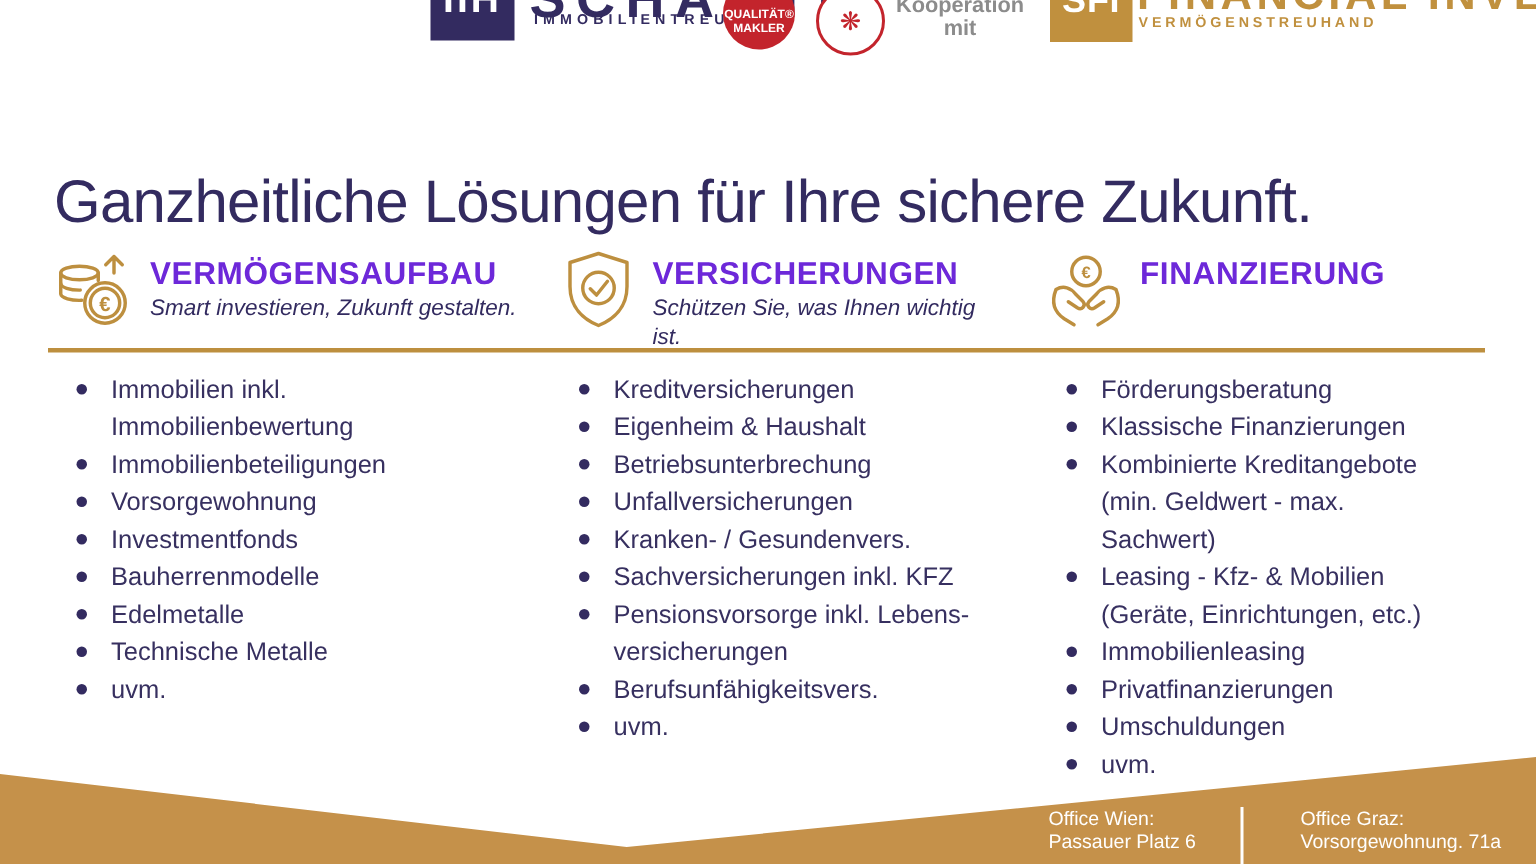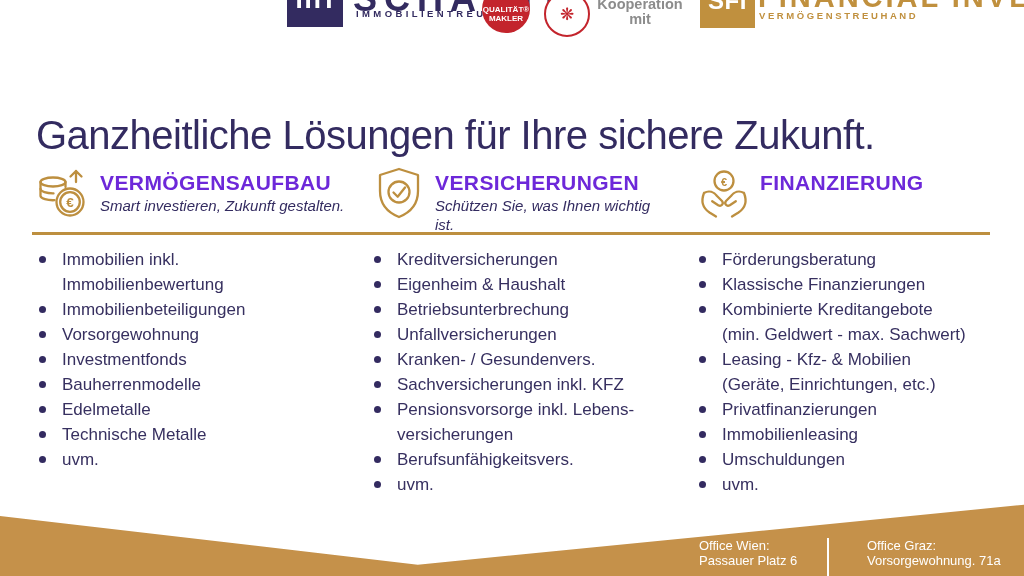--- a/index.html
+++ b/index.html
@@ -58,21 +58,21 @@
   .col{box-sizing:border-box;}
   .col1{width:310px;margin-right:25px;}
   .col2{width:300px;margin-right:25px;}
   .col3{width:292px;}
   .col-head{display:flex;align-items:flex-start;height:58px;}
   .col-icon{width:56px;height:56px;flex:0 0 56px;margin-right:8px;}
   .col-titles{padding-top:6px;}
   .col-title{font-size:21px;font-weight:bold;color:#6d28d9;letter-spacing:0.4px;line-height:24px;}
   .col-sub{font-size:15px;font-style:italic;color:#332B60;line-height:19px;margin-top:1px;}
   .gold-rule{position:absolute;left:32px;top:232px;width:958px;height:3px;background:#BD8F3F;}
-  ul.items{list-style:none;margin:0;padding:0;margin-top:24px;}
+  ul.items{list-style:none;margin:12px;padding:0;margin-top:24px;}
   ul.items li{
     position:relative;padding-left:26px;font-size:17px;line-height:25px;color:#373060;
     white-space:pre-line;
   }
   ul.items li::before{
     content:"";position:absolute;left:3px;top:9px;width:7px;height:7px;border-radius:50%;
     background:#332B60;
   }
   
   .footer{
@@ -187,22 +187,22 @@
           <div class="col-title">FINANZIERUNG</div>
         </div>
       </div>
       <ul class="items">
           <li>Förderungsberatung</li>
           <li>Klassische Finanzierungen</li>
           <li>Kombinierte Kreditangebote
 (min. Geldwert - max. Sachwert)</li>
           <li>Leasing - Kfz- &amp; Mobilien
 (Geräte, Einrichtungen, etc.)</li>
+          <li>Immobilienleasing</li>
           <li>Privatfinanzierungen</li>
-          <li>Immobilienleasing</li>
           <li>Umschuldungen</li>
           <li>uvm.</li>
         </ul>
     </div>
 
   </div>
 
   <div class="gold-rule"></div>
 
   <div class="footer"></div>

